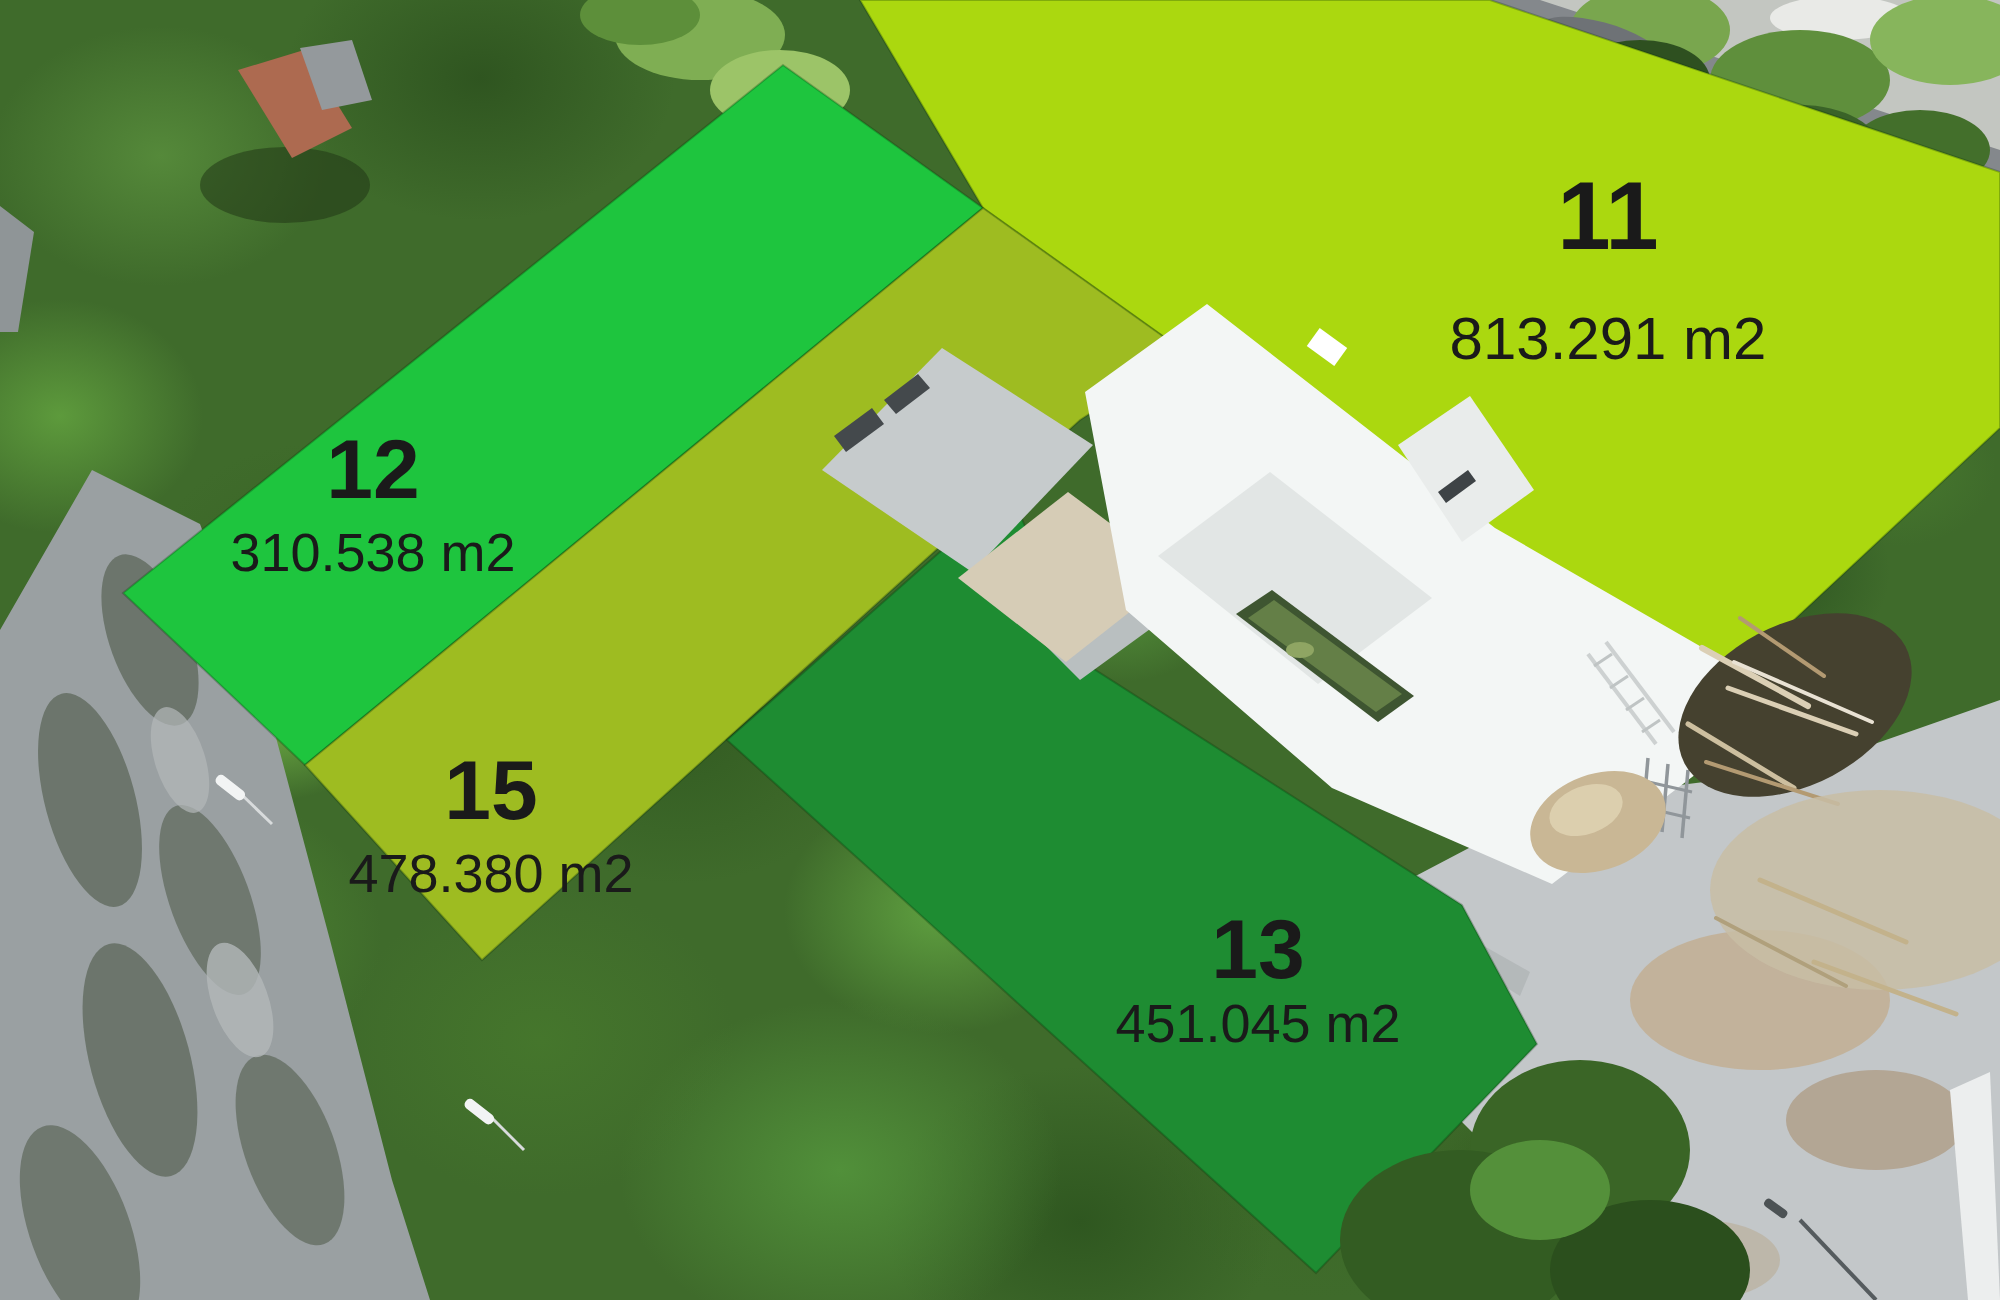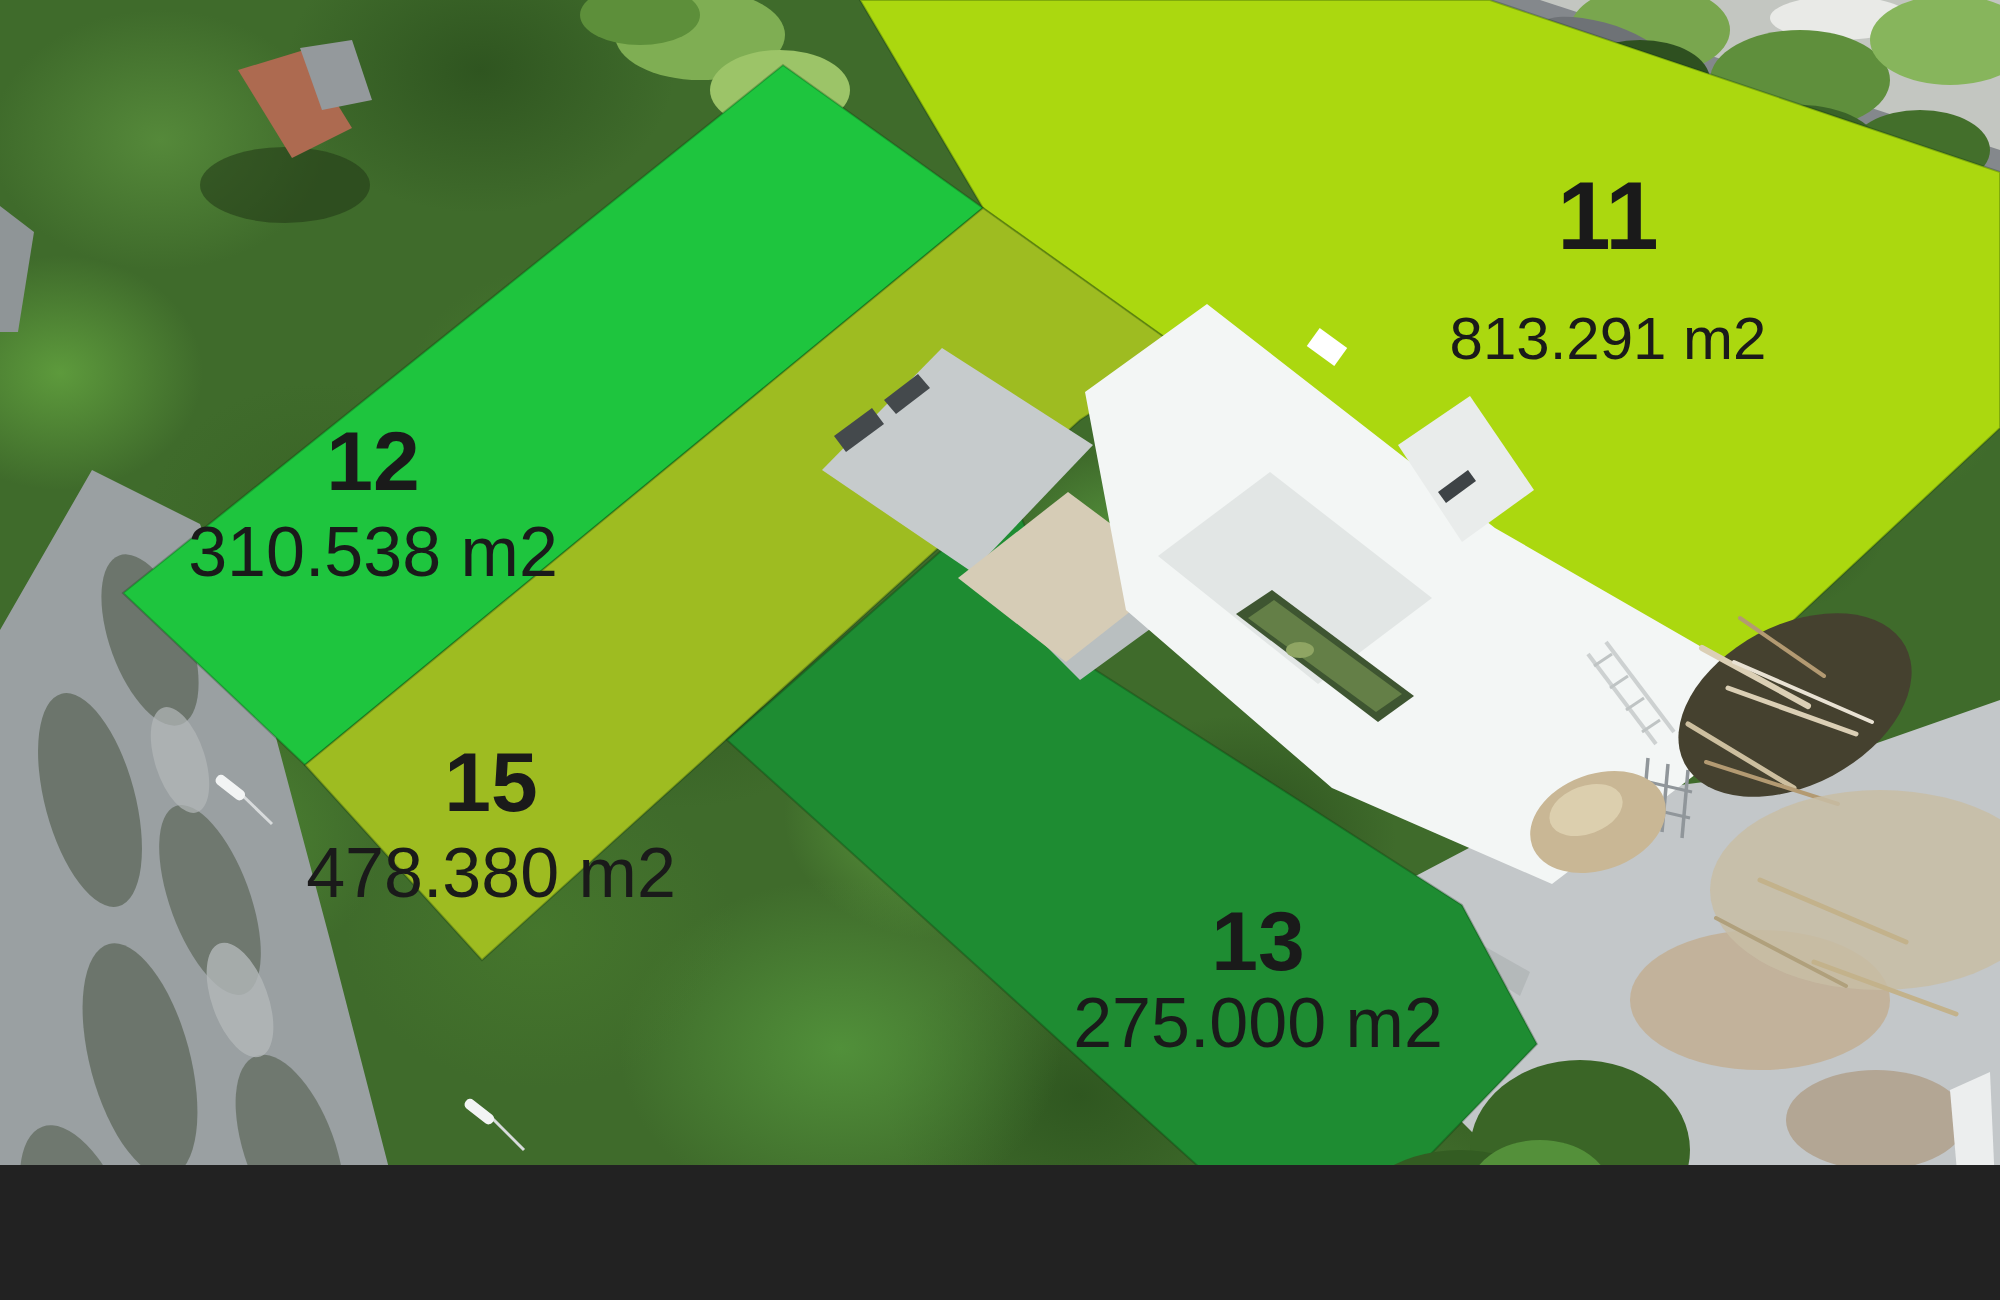--- a/index.html
+++ b/index.html
@@ -1,16 +1,16 @@
 <!DOCTYPE html>
 <html><head>
 <meta charset="utf-8">
 <style>
   html,body{margin:0;padding:0;background:#222;}
-  #stage{position:relative;width:2000px;height:1165px;overflow:hidden;
+  #stage{position:relative;width:2000px;height:1300px;overflow:hidden;
          font-family:"Liberation Sans",sans-serif;}
   
   .trees{position:absolute;inset:0;background:
     radial-gradient(260px 200px at 8% 12%, #55893a 0%, rgba(85,137,58,0) 65%),
     radial-gradient(300px 220px at 24% 6%, #2f5520 0%, rgba(47,85,32,0) 65%),
     radial-gradient(220px 180px at 3% 32%, #5d9a3c 0%, rgba(93,154,60,0) 65%),
     radial-gradient(260px 200px at 16% 44%, #3a6526 0%, rgba(58,101,38,0) 65%),
     radial-gradient(240px 200px at 28% 34%, #487c2e 0%, rgba(72,124,46,0) 65%),
     radial-gradient(300px 240px at 34% 56%, #335c22 0%, rgba(51,92,34,0) 65%),
     radial-gradient(280px 220px at 10% 72%, #4f8733 0%, rgba(79,135,51,0) 65%),
@@ -32,21 +32,21 @@
              color:#1a1a1a;white-space:nowrap;}
   .lot-number{font-weight:700;line-height:1;}
   .lot-area{font-weight:400;line-height:1;}
   #label-11{left:1608px;top:268px;}
   #label-11 .lot-number{font-size:96px;}
   #label-11 .lot-area{font-size:60px;margin-top:45px;}
   #label-16{left:373px;top:503px;}
   #label-15{left:491px;top:787px;margin-top:37px;}
   #label-13{left:1258px;top:978px;}
   .small .lot-number{font-size:84px;}
-  .small .lot-area{font-size:70px;margin-top:14px;}
+  .small .lot-area{font-size:54px;margin-top:14px;}
   #label-13 .lot-area{margin-top:5px;}
 </style>
 </head>
 <body>
 
 <div id="stage">
   <div class="trees"></div>
 
   <svg width="2000" height="1300" viewBox="0 0 2000 1300">
 
@@ -184,15 +184,15 @@
   <div class="lot-label small" id="label-16">
     <div class="lot-number">12</div>
     <div class="lot-area">310.538 m2</div>
   </div>
   <div class="lot-label small" id="label-15">
     <div class="lot-number">15</div>
     <div class="lot-area">478.380 m2</div>
   </div>
   <div class="lot-label small" id="label-13">
     <div class="lot-number">13</div>
-    <div class="lot-area">275.000 m2</div>
+    <div class="lot-area">451.045 m2</div>
   </div>
 </div>
 
 </body></html>

